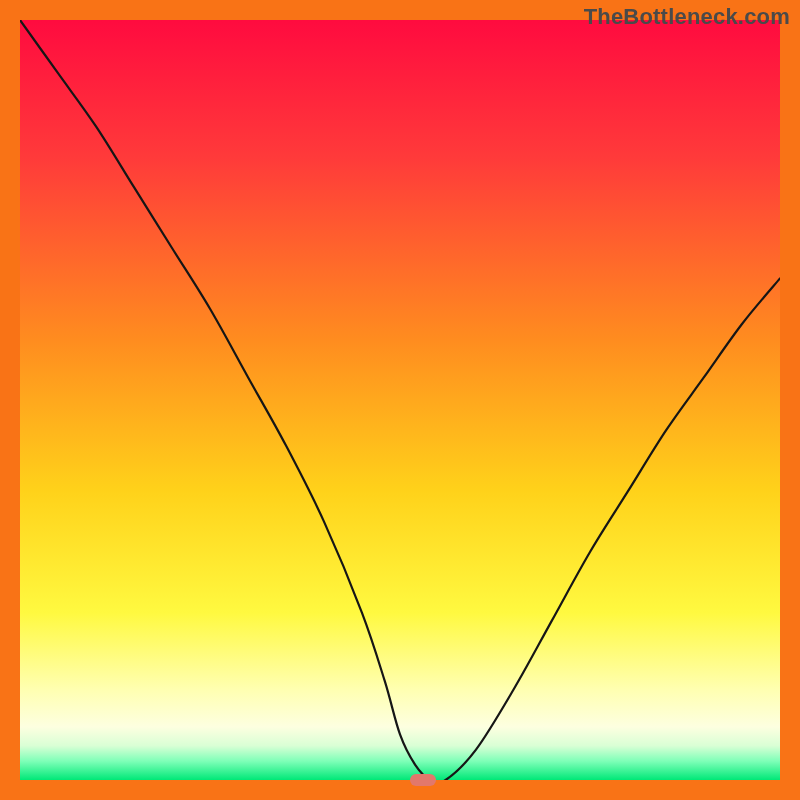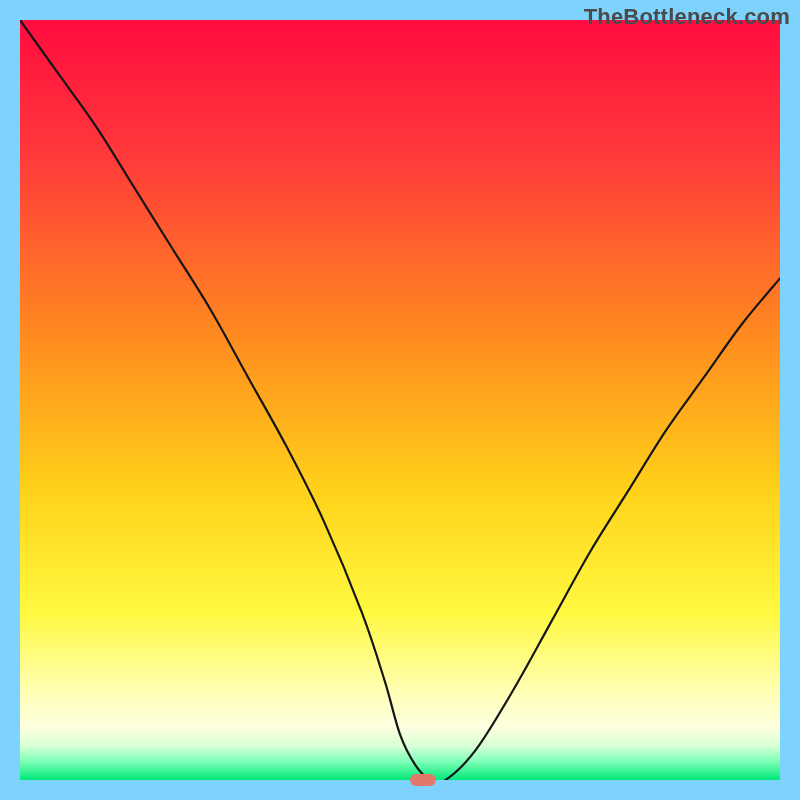--- a/index.html
+++ b/index.html
@@ -8,21 +8,21 @@
     width: 800px;
     height: 800px;
     background: #000;
     overflow: hidden;
     font-family: Arial, Helvetica, sans-serif;
   }
   .frame {
     position: relative;
     width: 800px;
     height: 800px;
-    background: #7dd3fc;
+    background: #f97316;
   }
   .watermark {
     position: absolute;
     top: 4px;
     right: 10px;
     color: #4a4a4a;
     font-size: 22px;
     font-weight: 600;
     letter-spacing: 0.2px;
     z-index: 30;

